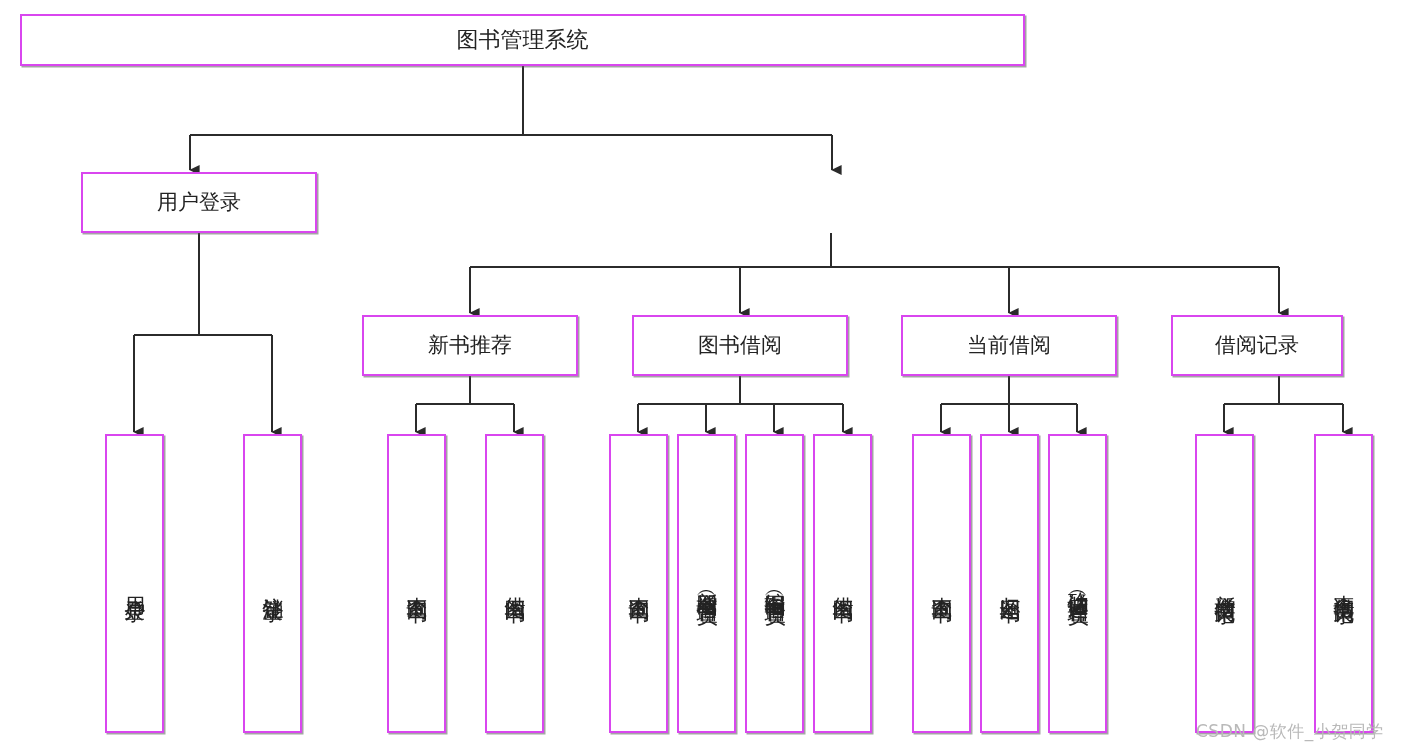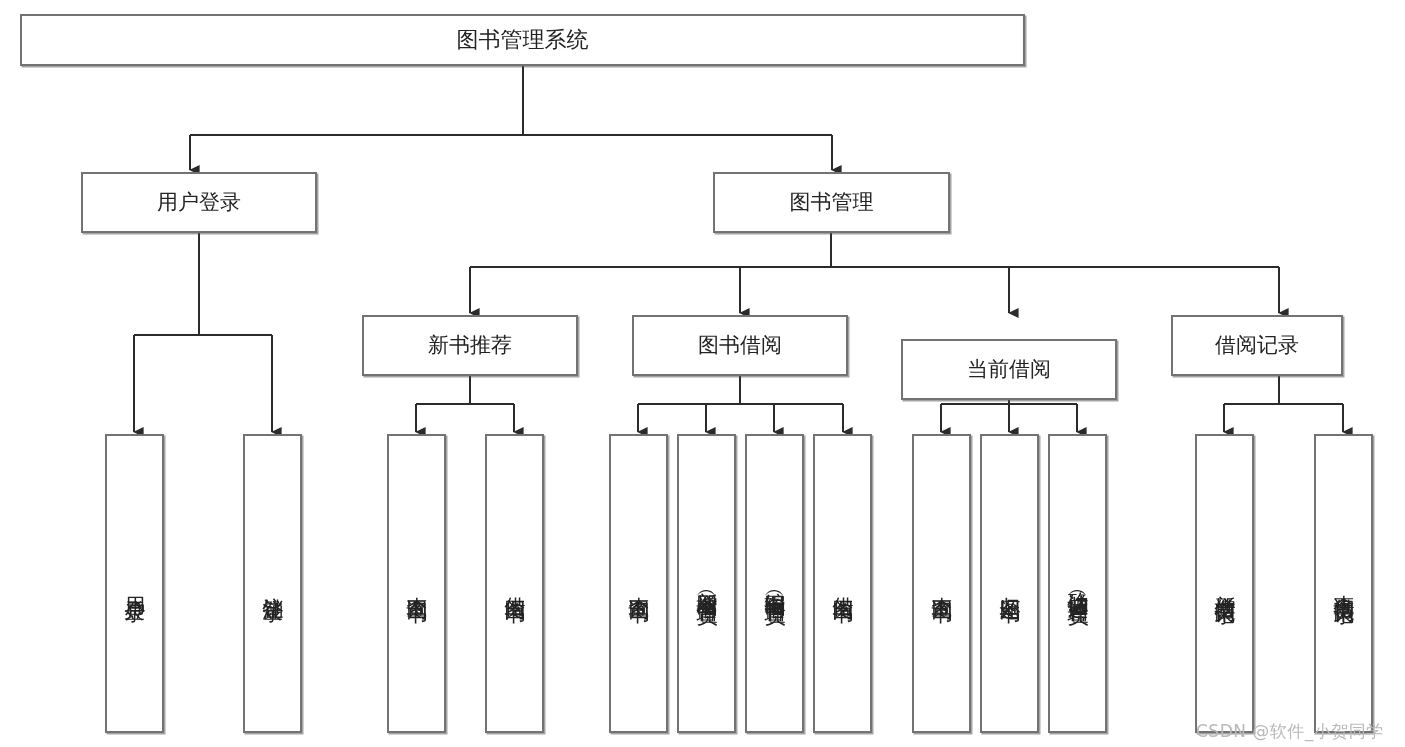--- a/index.html
+++ b/index.html
@@ -23,21 +23,21 @@
     left: 0;
     top: 0;
     width: 1405px;
     height: 747px;
     pointer-events: none;
   }
   .node {
     position: absolute;
     box-sizing: border-box;
     background: #ffffff;
-    border: 2px solid #737373;
+    border: 2px solid #d946ef;
     box-shadow: 1.5px 1.5px 0 0 rgba(90,90,90,0.55);
     display: flex;
     align-items: center;
     justify-content: center;
     z-index: 2;
   }
   .node-label {
     color: #232323;
     text-align: center;
     line-height: 1.12;
@@ -131,31 +131,28 @@
     </g>
   </svg>
 
   <div class="node root horizontal" style="left:20px; top:14px; width:1005px; height:52px;">
     <span class="node-label">图书管理系统</span>
   </div>
 
   <div class="node horizontal" style="left:81px; top:172px; width:236px; height:61px;">
     <span class="node-label">用户登录</span>
   </div>
-  <div class="node horizontal" style="left:713px; top:172px; width:237px; height:61px;">
-    <span class="node-label">图书管理</span>
-  </div>
 
   <div class="node horizontal" style="left:362px; top:315px; width:216px; height:61px;">
     <span class="node-label">新书推荐</span>
   </div>
   <div class="node horizontal" style="left:632px; top:315px; width:216px; height:61px;">
     <span class="node-label">图书借阅</span>
   </div>
-  <div class="node horizontal" style="left:901px; top:315px; width:216px; height:61px;margin-top:24px;">
+  <div class="node horizontal" style="left:901px; top:315px; width:216px; height:61px;">
     <span class="node-label">当前借阅</span>
   </div>
   <div class="node horizontal" style="left:1171px; top:315px; width:172px; height:61px;">
     <span class="node-label">借阅记录</span>
   </div>
 
   <div class="node vertical" style="left:105px; top:434px; width:59px; height:299px;">
     <span class="node-label">用户登录</span>
   </div>
   <div class="node vertical" style="left:243px; top:434px; width:59px; height:299px;">

